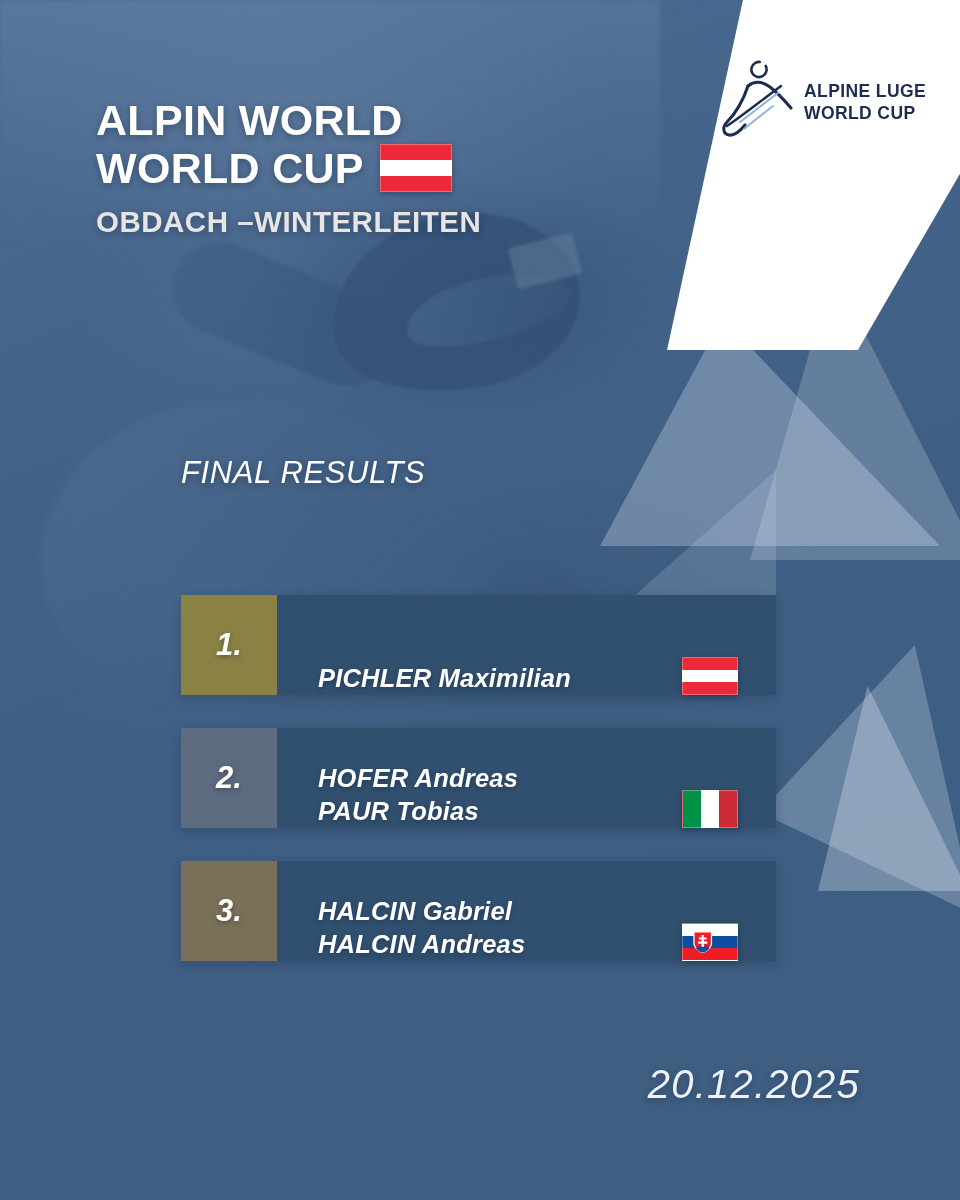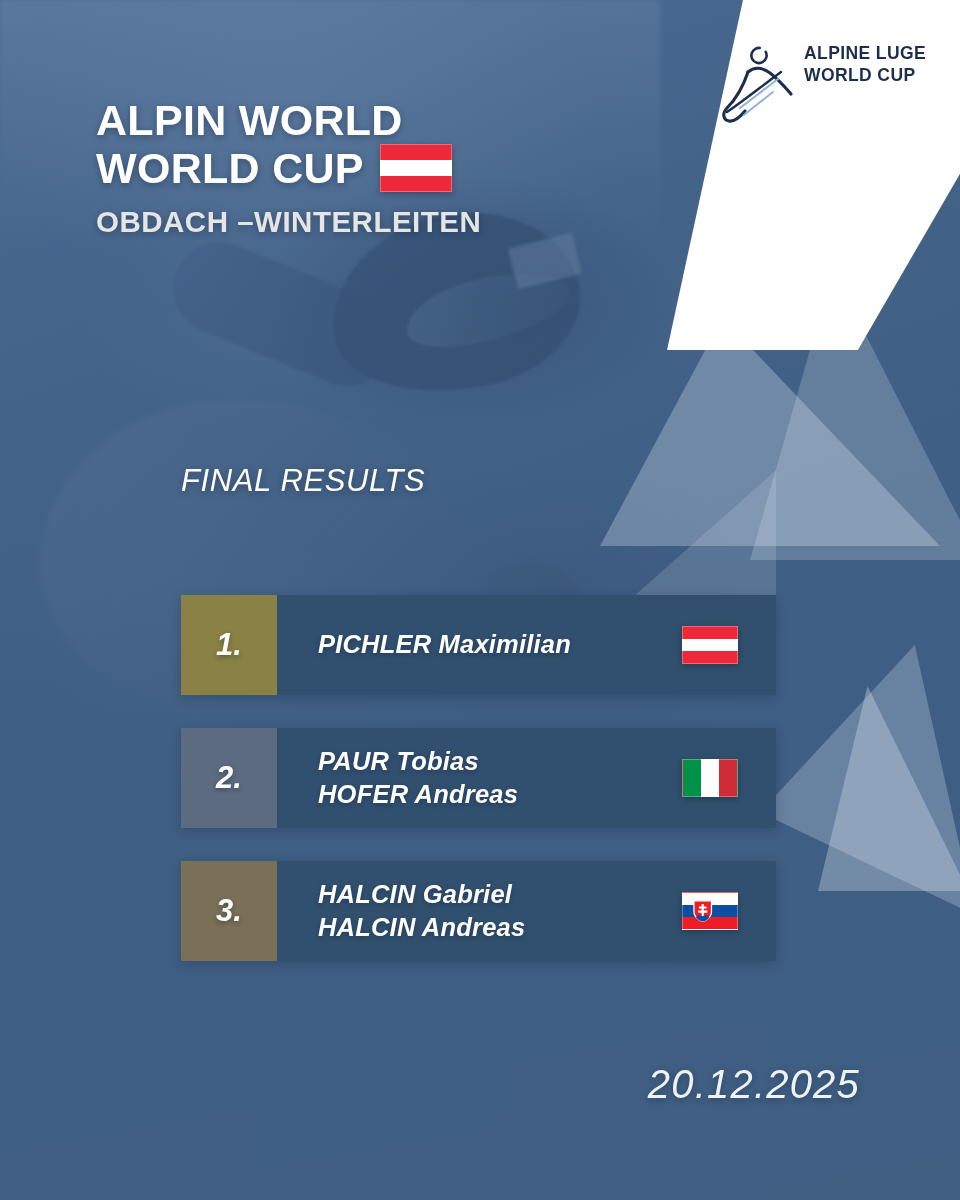--- a/index.html
+++ b/index.html
@@ -102,21 +102,21 @@
 
   
   .logo-panel {
     position:absolute; left:648px; top:-2px; width:318px; height:352px;
     background:#ffffff;
     clip-path:polygon(30% 0%, 100% 0%, 100% 47%, 66% 100%, 6% 100%);
   }
   .logo-wrap {
     position:absolute; left:718px; top:42px;
     width:230px; height:120px;
-    display:flex; gap:8px;
+    display:flex; align-items:center; gap:8px;
   }
   .logo-mark { width:78px; height:92px; flex:0 0 auto; }
   .logo-text {
     color:#1d2d4e; font-weight:700; letter-spacing:.4px;
     font-size:17.5px; line-height:1.26; white-space:nowrap;
   }
 
   
   .headline {
     position:absolute; left:96px; top:96px; width:520px;
@@ -147,42 +147,42 @@
   .sk-shield { position:absolute; left:19%; top:20%; width:36%; height:62%; }
 
   
   .subtitle { position:absolute; left:181px; top:452px; }
   .sub-1 {
     color:#fff; font-weight:700; font-style:italic; font-size:33px;
     letter-spacing:.6px; text-shadow:0 2px 7px rgba(10,24,44,.40);
   }
   .sub-2 {
     color:#fff; font-weight:400; font-style:italic; font-size:31px;
-    letter-spacing:.6px; margin-top:11px; text-shadow:0 2px 7px rgba(10,24,44,.40);text-align:center;
+    letter-spacing:.6px; margin-top:3px; text-shadow:0 2px 7px rgba(10,24,44,.40);text-align:center;
   }
 
   
   .results { position:absolute; left:181px; top:595px; width:595px; }
   .result-row {
     display:flex; align-items:stretch; height:100px; margin-bottom:33px;
     box-shadow:0 3px 10px rgba(12,26,48,.22);
   }
   .rank-box {
     width:96px; flex:0 0 96px;
     display:flex; align-items:center; justify-content:center;
     color:#fdfdf8; font-weight:700; font-style:italic; font-size:31px;
     text-shadow:0 2px 5px rgba(16,28,48,.40);
   }
   .rank-1 { background:#8a8244; }
   .rank-2 { background:#5d6b80; }
   .rank-3 { background:#7a7058; }
 
   .name-box {
     flex:1 1 auto; background:#31506f;
-    display:flex; align-items:center; justify-content:space-between;
+    display:flex; align-items:flex-end; justify-content:space-between;
     padding:0 38px 0 41px;
   }
   .names {
     color:#fff; font-weight:700; font-style:italic;
     font-size:25.5px; line-height:1.30; letter-spacing:.2px;
     text-shadow:0 2px 5px rgba(12,24,44,.34);
   }
 
   
   .date {
@@ -253,22 +253,22 @@
           <div>PICHLER Maximilian</div>
         </div>
         <span class="flag flag-row flag-at"></span>
       </div>
     </div>
 
     <div class="result-row">
       <div class="rank-box rank-2">2.</div>
       <div class="name-box">
         <div class="names">
+          <div>HOFER Andreas</div>
           <div>PAUR Tobias</div>
-          <div>HOFER Andreas</div>
         </div>
         <span class="flag flag-row flag-it"></span>
       </div>
     </div>
 
     <div class="result-row">
       <div class="rank-box rank-3">3.</div>
       <div class="name-box">
         <div class="names">
           <div>HALCIN Gabriel</div>

